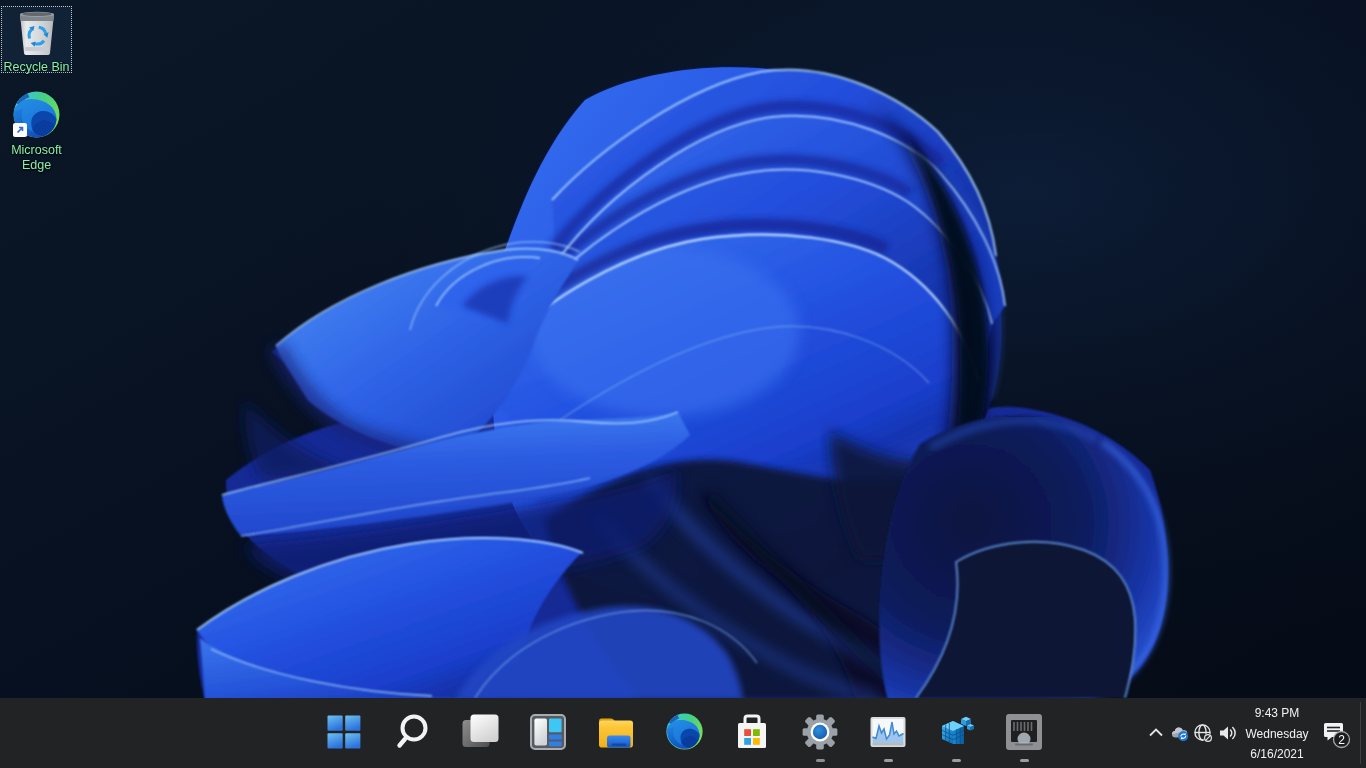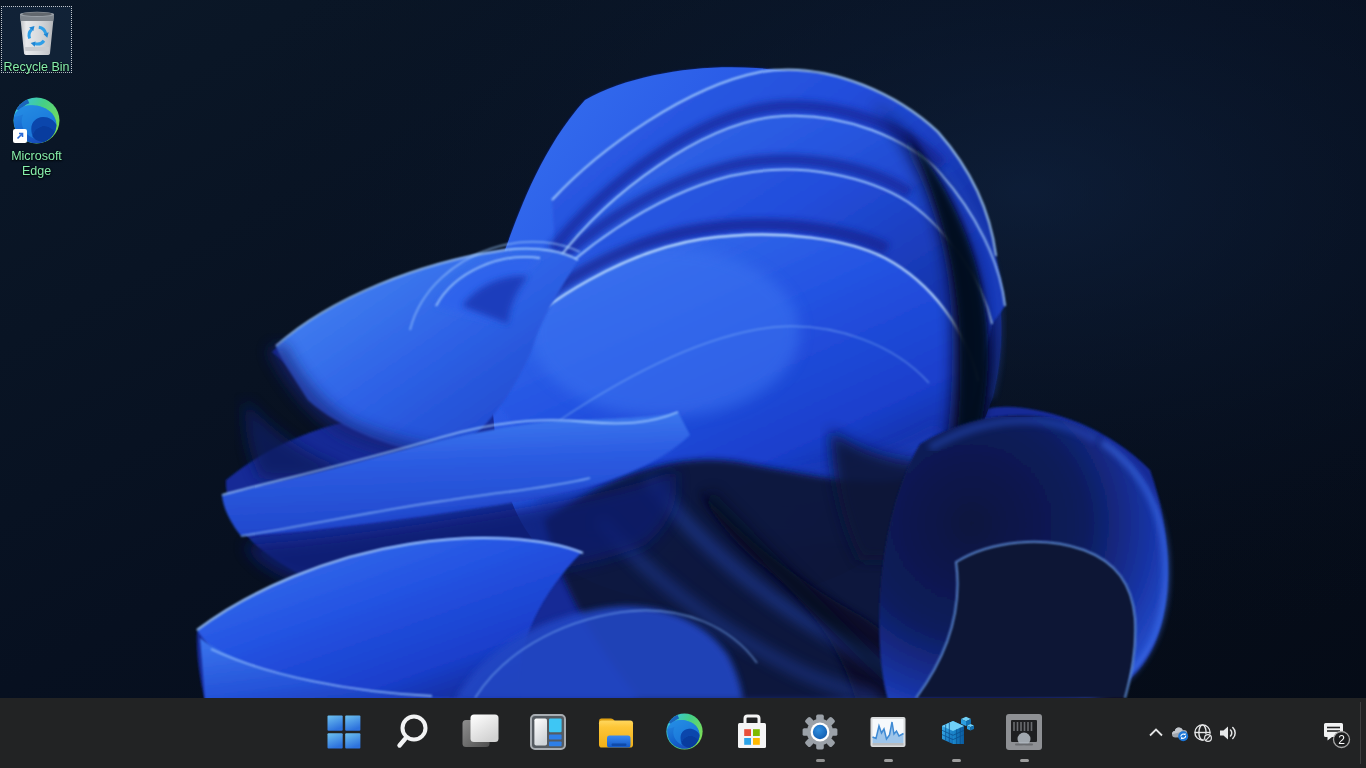--- a/index.html
+++ b/index.html
@@ -184,21 +184,21 @@
       <g fill="#1f86d4">
         <path d="M-4.2,-4.6 L-8.4,-8 L-3,-9.6 Z"></path>
         <path transform="rotate(120)" d="M-4.2,-4.6 L-8.4,-8 L-3,-9.6 Z"></path>
         <path transform="rotate(240)" d="M-4.2,-4.6 L-8.4,-8 L-3,-9.6 Z"></path>
       </g>
     </g>
   </svg>
   <div class="icon-label">Recycle Bin</div>
 </div>
 
-<div class="icon-cell" style="left:1px;top:90px;width:71px;height:90px;">
+<div class="icon-cell" style="left:1px;top:84px;width:71px;height:90px;">
   <svg width="49" height="49" viewBox="0 0 48 48" style="margin-top:6px;">
     <defs>
       <linearGradient id="egTop" x1="0" y1="0.2" x2="1" y2="0.8">
         <stop offset="0" stop-color="#36c3f2"></stop>
           <stop offset="0.45" stop-color="#45cf86"></stop>
         <stop offset="1" stop-color="#86e04e"></stop>
       </linearGradient>
       <linearGradient id="egBlue" x1="0.2" y1="0" x2="0.75" y2="1">
         <stop offset="0" stop-color="#2488e0"></stop>
           <stop offset="0.6" stop-color="#1261cc"></stop>
@@ -417,20 +417,21 @@
       <line x1="1.9" y1="9.5" x2="17.1" y2="9.5"></line>
     </g>
     <circle cx="15" cy="15" r="4.6" fill="#222324"></circle>
     <circle cx="15" cy="15" r="3.4" fill="none" stroke="#e6e7e8" stroke-width="1.2"></circle>
     <line x1="12.7" y1="17.3" x2="17.3" y2="12.7" stroke="#e6e7e8" stroke-width="1.2"></line>
   </svg>
   <svg class="trayic" style="left:1218px;top:26px;" width="20" height="18" viewBox="0 0 20 18">
     <path d="M2 6.5 L5.5 6.5 L10 2.5 L10 15.5 L5.5 11.5 L2 11.5 Z" fill="#e6e7e8"></path>
     <path d="M12.5 6 A4.2 4.2 0 0 1 12.5 12 M14.8 3.5 A7.6 7.6 0 0 1 14.8 14.5" fill="none" stroke="#e6e7e8" stroke-width="1.5" stroke-linecap="round"></path>
   </svg>
+  <div id="clock">9:43 PM<br>Wednesday<br>6/16/2021</div>
   <svg class="trayic" style="left:1320px;top:22px;" width="34" height="32" viewBox="0 0 34 32">
     <path d="M4 4.5 Q4 3 5.5 3 L21.5 3 Q23 3 23 4.5 L23 15.5 Q23 17 21.5 17 L12 17 L7.5 20.5 L7.5 17 L5.5 17 Q4 17 4 15.5 Z" fill="#f2f3f4"></path>
     <line x1="7" y1="7.5" x2="20" y2="7.5" stroke="#222324" stroke-width="1.6"></line>
     <line x1="7" y1="11" x2="20" y2="11" stroke="#222324" stroke-width="1.6"></line>
     <circle cx="21.5" cy="19.5" r="8" fill="#1c1d1e" stroke="#a9a9a9" stroke-width="1.3"></circle>
     <text x="21.5" y="24" font-family="Liberation Sans, sans-serif" font-size="12" fill="#fff" text-anchor="middle">2</text>
   </svg>
   <div style="position:absolute;left:1360px;top:4px;width:1px;height:62px;background:#3e3f40;"></div>
 </div>
 

